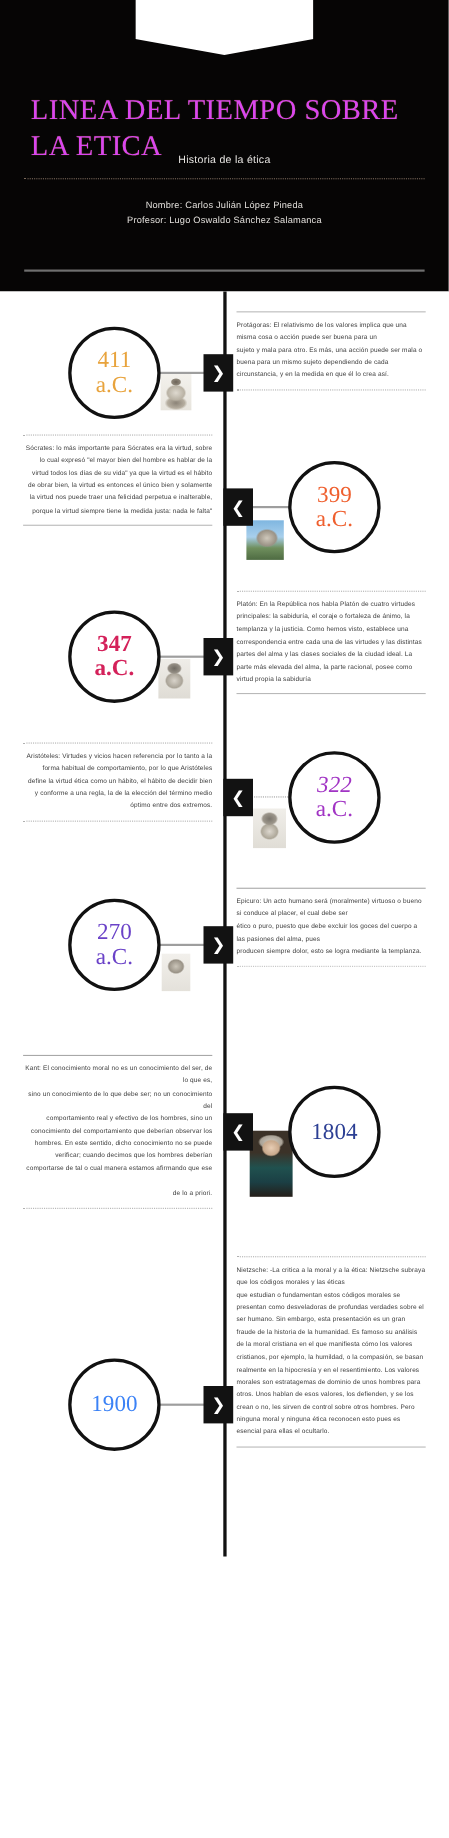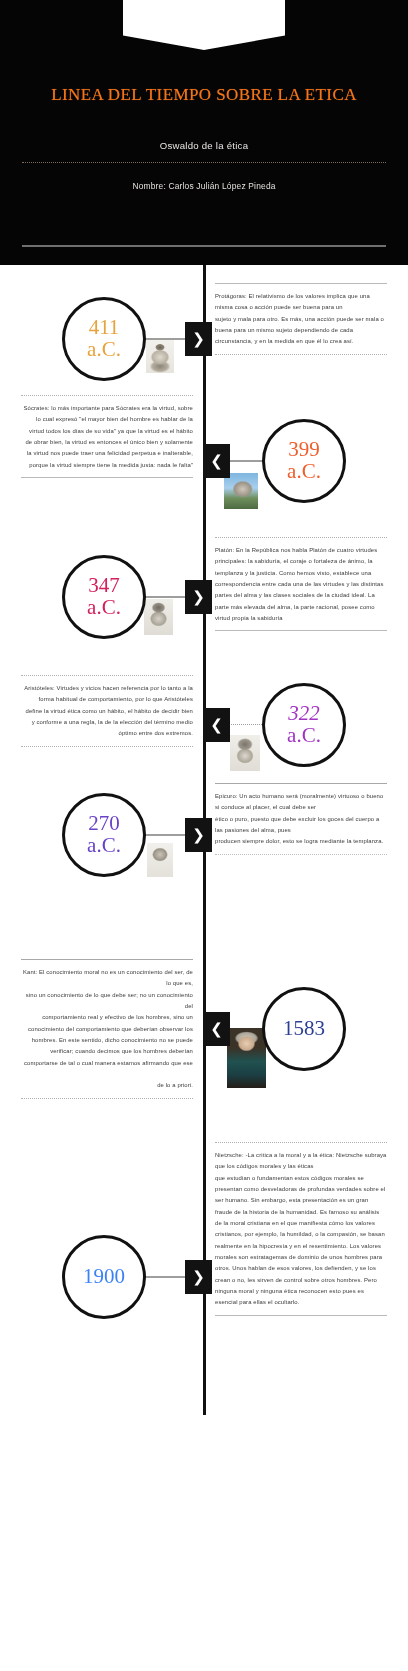--- a/index.html
+++ b/index.html
@@ -36,26 +36,26 @@
     height: 52px;
     background: #ffffff;
     clip-path: polygon(0 0, 100% 0, 100% 72%, 50% 100%, 0 72%);
   }
 
   .header-title {
     position: absolute;
     top: 84px;
     left: 28px;
     right: 28px;
-    text-align: center;
+    text-align: left;
     font-family: "Liberation Serif", serif;
-    font-size: 17px;
+    font-size: 26px;
     line-height: 1.26;
     letter-spacing: 0.4px;
-    color: #f97316;
+    color: #d946ef;
     text-shadow: 0 0 1px rgba(227,154,60,0.5);
   }
 
   .header-subtitle {
     position: absolute;
     top: 140px;
     left: 0;
     width: 100%;
     text-align: center;
     font-size: 9.6px;
@@ -198,24 +198,25 @@
     width: 408px;
     height: 0;
   }
 </style>
 </head>
 <body>
 
 <div class="header">
   <div class="header-notch"></div>
   <div class="header-title">LINEA DEL TIEMPO SOBRE LA ETICA</div>
-  <div class="header-subtitle">Oswaldo de la ética</div>
+  <div class="header-subtitle">Historia de la ética</div>
   <div class="header-divider"></div>
   <div class="header-meta">
     <div>Nombre: Carlos Julián López Pineda</div>
+    <div>Profesor: Lugo Oswaldo Sánchez Salamanca</div>
   </div>
   <div class="header-rule"></div>
 </div>
 
 <div class="timeline">
   <div class="spine" style="top:0;height:1150px;"></div>
 
   <div class="event" style="top:0;height:135px;">
     <div class="bubble" style="left:62px;top:32px;">
       <span class="yr-line" style="color:#e8a33c;">411</span>
@@ -253,21 +254,21 @@
            radial-gradient(ellipse 12px 10px at 55% 45%, #cfc8bb 0%, #9b9386 70%, transparent 85%),
            linear-gradient(#7fb6e0 0%, #a8cfec 42%, #6f8f5d 70%, #4e6b42 100%);"></div>
     <div class="card left" style="top:4px;">
       <span class="sep sep-dotted"></span>
       <span class="body">Sócrates:  lo más importante para Sócrates era la virtud, sobre lo cual expresó "el mayor bien del hombre es hablar de la virtud todos los días de su vida" ya que la virtud es el hábito de obrar bien, la virtud es entonces el único bien y solamente la virtud nos puede traer una felicidad perpetua e inalterable, porque la virtud siempre tiene la medida justa: nada le falta"</span>
       <span class="sep sep-solid"></span>
     </div>
   </div>
 
   <div class="event" style="top:262px;height:136px;">
-    <div class="bubble" style="left:62px;top:28px;">
+    <div class="bubble" style="left:62px;top:28px;font-weight:bold;">
       <span class="yr-line" style="color:#d4215a;">347</span>
       <span class="yr-line" style="color:#d4215a;">a.C.</span>
     </div>
     <div class="connector" style="left:145px;top:69px;width:47px;"></div>
     <div class="arrow-box" style="left:185px;top:53px;">
       <span>❯</span>
     </div>
     <div class="portrait" style="left:144px;top:72px;width:29px;height:36px;
          background:
            radial-gradient(ellipse 9px 7px at 50% 24%, #6f6a62 0%, #958f85 60%, transparent 76%),
@@ -294,21 +295,21 @@
            radial-gradient(ellipse 10px 8px at 50% 26%, #7a756c 0%, #9c968b 60%, transparent 78%),
            radial-gradient(ellipse 10px 9px at 50% 58%, #ddd8cf 0%, #ada799 72%, transparent 86%),
            linear-gradient(#f0eee9,#e0ddd6);"></div>
     <div class="card left" style="top:12px;">
       <span class="sep sep-dotted"></span>
       <span class="body">Aristóteles: Virtudes y vicios hacen referencia por lo tanto a la forma habitual de comportamiento, por lo que Aristóteles define la virtud ética como un hábito, el hábito de decidir bien y conforme a una regla, la de la elección del término medio óptimo entre dos extremos.</span>
       <span class="sep sep-dotted"></span>
     </div>
   </div>
 
-  <div class="event" style="top:500px;height:135px;padding-left:20px;">
+  <div class="event" style="top:524px;height:135px;padding-left:20px;">
     <div class="bubble" style="left:62px;top:28px;">
       <span class="yr-line" style="color:#6a42c8;">270</span>
       <span class="yr-line" style="color:#6a42c8;">a.C.</span>
     </div>
     <div class="connector" style="left:145px;top:69px;width:47px;"></div>
     <div class="arrow-box" style="left:185px;top:53px;">
       <span>❯</span>
     </div>
     <div class="portrait" style="left:147px;top:78px;width:26px;height:34px;
          background:
@@ -318,21 +319,21 @@
       <span class="sep sep-gray"></span>
       <span class="body">Epicuro: Un acto humano será (moralmente) virtuoso o bueno si conduce al placer, el cual debe ser
 ético o puro, puesto que debe excluir los goces del cuerpo a las pasiones del alma, pues
 producen siempre dolor, esto se logra mediante la templanza.</span>
       <span class="sep sep-dotted-fine"></span>
     </div>
   </div>
 
   <div class="event" style="top:659px;height:180px;">
     <div class="bubble" style="left:262px;top:63px;">
-      <span class="yr-line" style="color:#2c3f94;">1583</span>
+      <span class="yr-line" style="color:#2c3f94;">1804</span>
     </div>
     <div class="connector" style="left:222px;top:104px;width:46px;"></div>
     <div class="arrow-box" style="left:203px;top:88px;">
       <span>❮</span>
     </div>
     <div class="portrait" style="left:227px;top:104px;width:39px;height:60px;
          background:
            radial-gradient(ellipse 10px 9px at 50% 26%, #e8cdb4 0%, #c8a98c 72%, transparent 88%),
            radial-gradient(ellipse 14px 8px at 50% 17%, #cfcac0 0%, #a9a296 70%, transparent 85%),
            linear-gradient(#3b3228 0%, #3b3228 33%, #20514f 56%, #1b3f44 78%, #251e18 100%);"></div>

